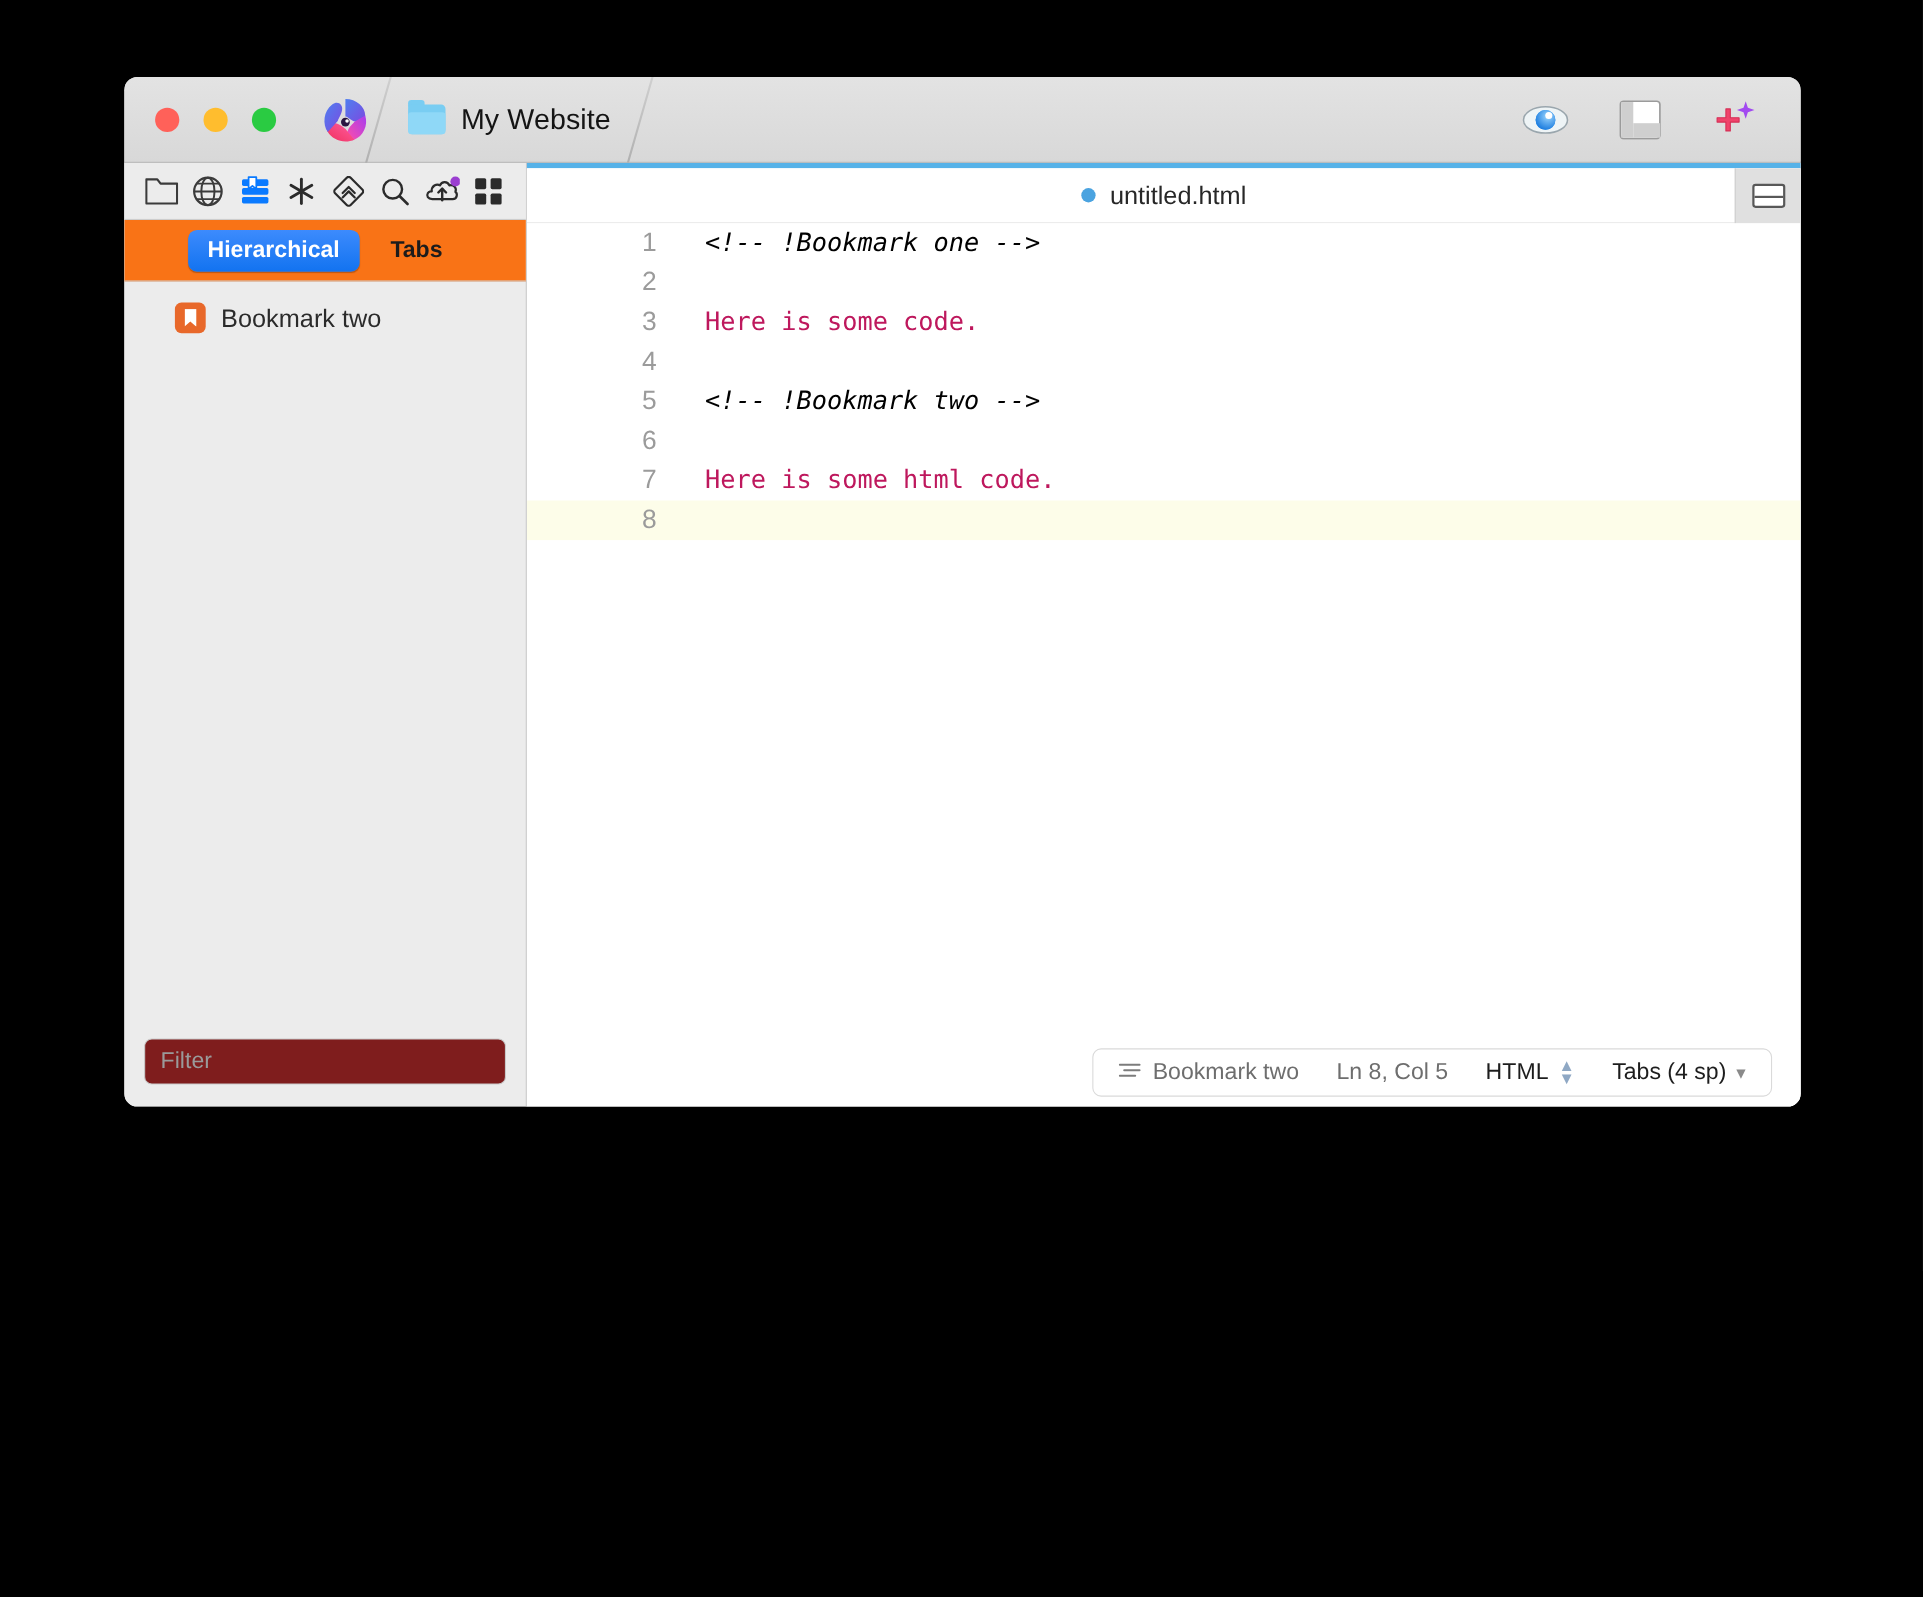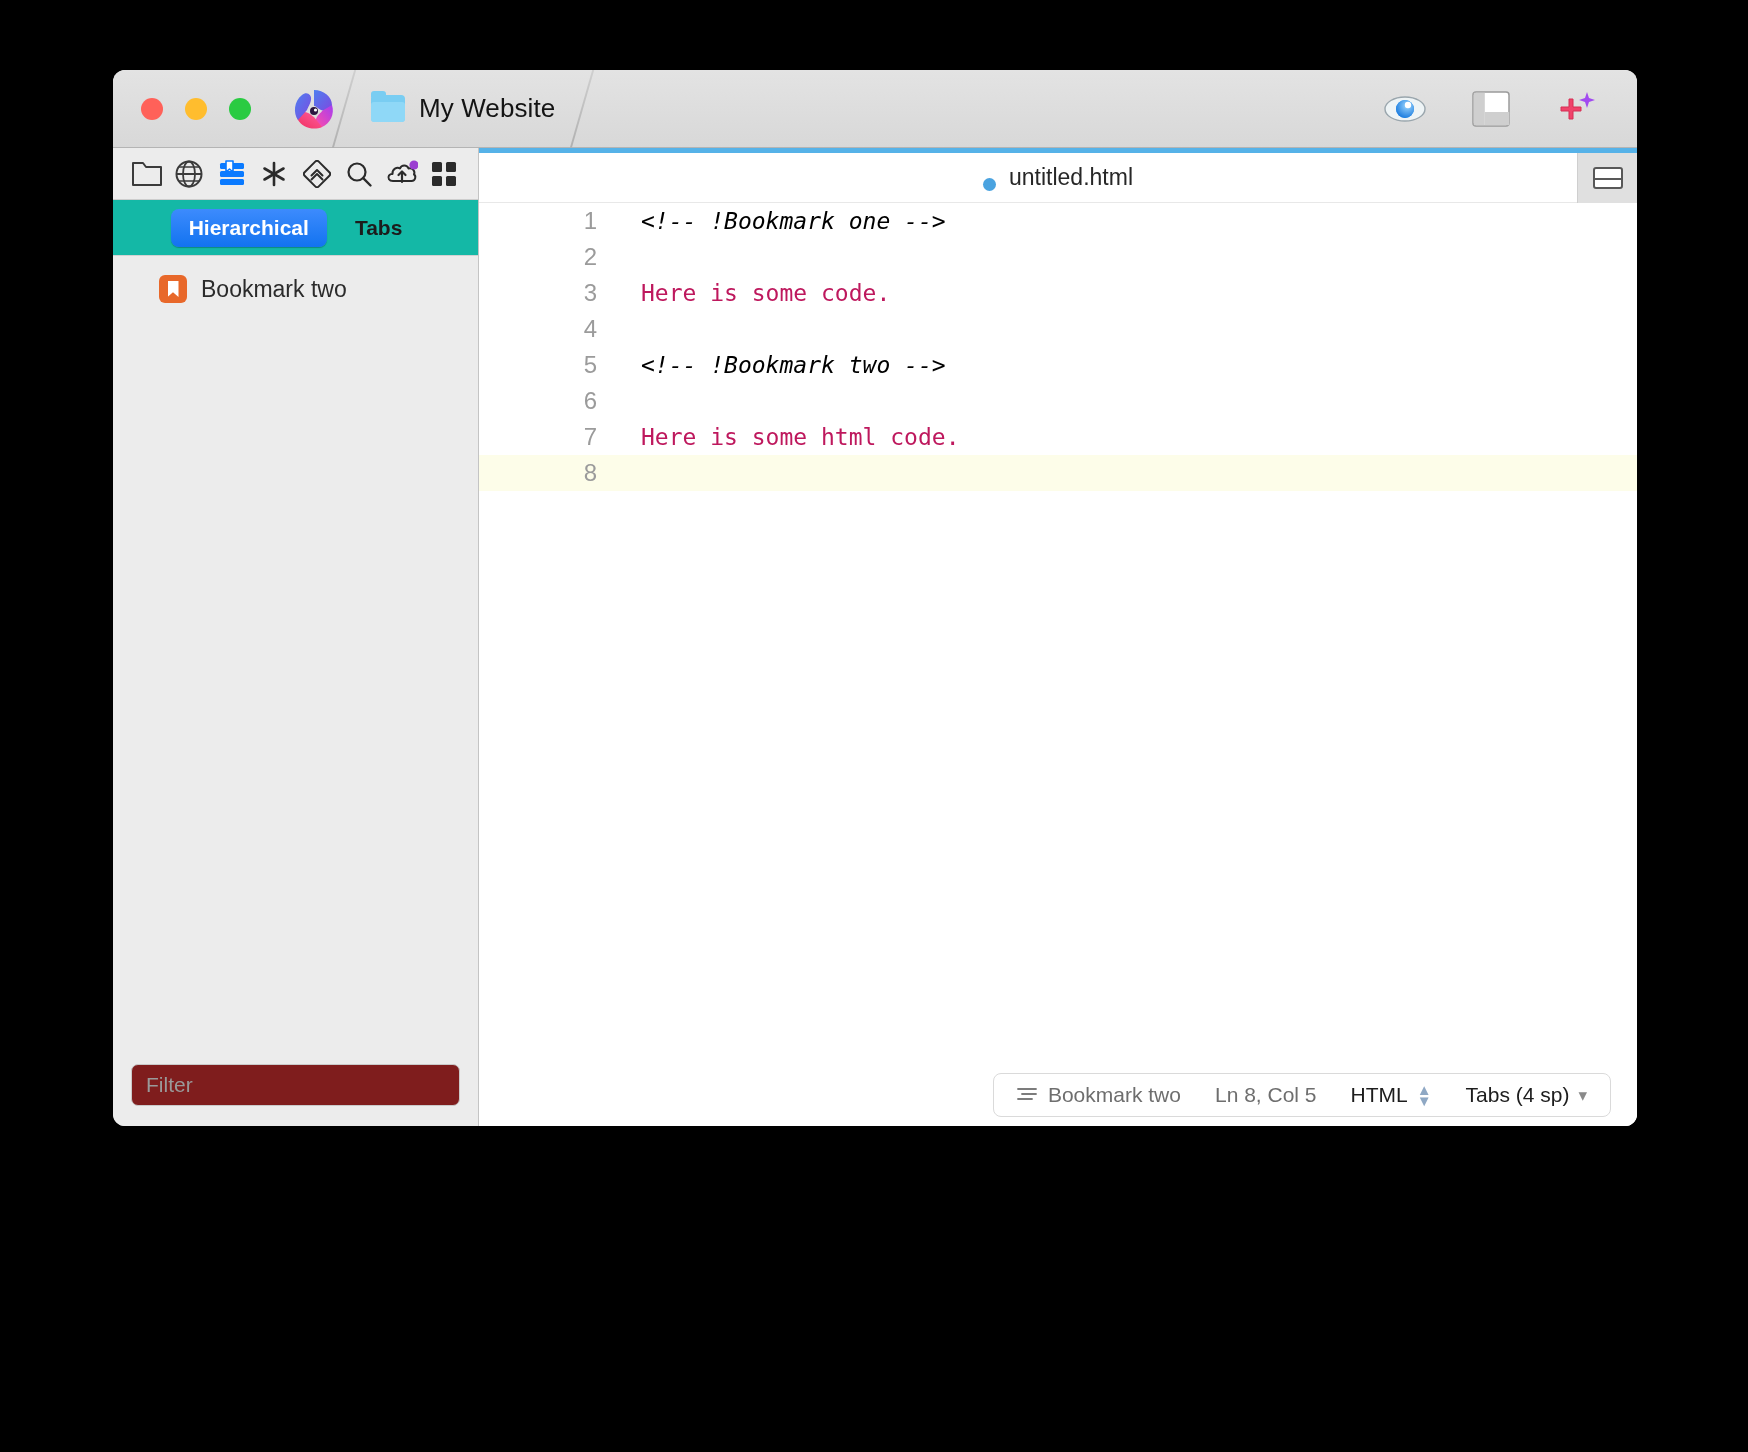--- a/index.html
+++ b/index.html
@@ -5,21 +5,21 @@
   * { box-sizing: border-box; margin: 0; padding: 0; }
   html, body {
     width: 1748px; height: 1452px;
     background: #000;
     font-family: "Liberation Sans", sans-serif;
     overflow: hidden;
   }
   #app-window {
     position: absolute;
     left: 113px; top: 70px;
-    width: 1524px; height: 1056px;
+    width: 1524px; height: 936px;
     background: #ececec;
     border-radius: 12px;
     overflow: hidden;
     display: flex; flex-direction: column;
     box-shadow: 0 10px 40px rgba(0,0,0,0.6);
   }
   
   #titlebar {
     height: 78px; flex: 0 0 78px;
     background: linear-gradient(to bottom, #e3e3e3 0%, #d8d8d8 100%);
@@ -82,21 +82,21 @@
   .sb-icon {
     width: 36px; height: 36px;
     display: flex; align-items: center; justify-content: center;
     position: relative;
   }
   #segment-bar {
     height: 56px; flex: 0 0 56px;
     display: flex; align-items: center; justify-content: center;
     gap: 10px;
     border-bottom: 1px solid #d2d2d2;
-    background: #14b8a6;
+    background: #f97316;
   }
   .segment {
     font-size: 21px; font-weight: bold;
     padding: 7px 18px; border-radius: 8px;
     color: #1c1c1c;
   }
   .segment.active {
     background: linear-gradient(to bottom, #3d8bfd, #1273f0);
     color: #ffffff;
     box-shadow: 0 1px 1px rgba(0,0,0,0.25);
@@ -132,21 +132,21 @@
     background: #ffffff; min-width: 0;
   }
   #editor-accent { height: 5px; flex: 0 0 5px; background: #56b2e8; }
   #tab-bar {
     height: 50px; flex: 0 0 50px;
     background: #ffffff;
     display: flex; align-items: center; justify-content: center;
     position: relative;
     border-bottom: 1px solid #e8e8e8;
   }
-  .file-tab { display: flex; align-items: flex-end; gap: 13px; }
+  .file-tab { display: flex; align-items: center; gap: 13px; }
   .unsaved-dot { width: 13px; height: 13px; border-radius: 50%; background: #4aa3e0; }
   .file-name { font-size: 23px; color: #272727; }
   #split-toggle {
     position: absolute; right: 0; top: 0;
     width: 60px; height: 50px;
     background: #e0e0e0;
     border-left: 1px solid #cfcfcf;
     display: flex; align-items: center; justify-content: center;
   }
   .split-glyph {

